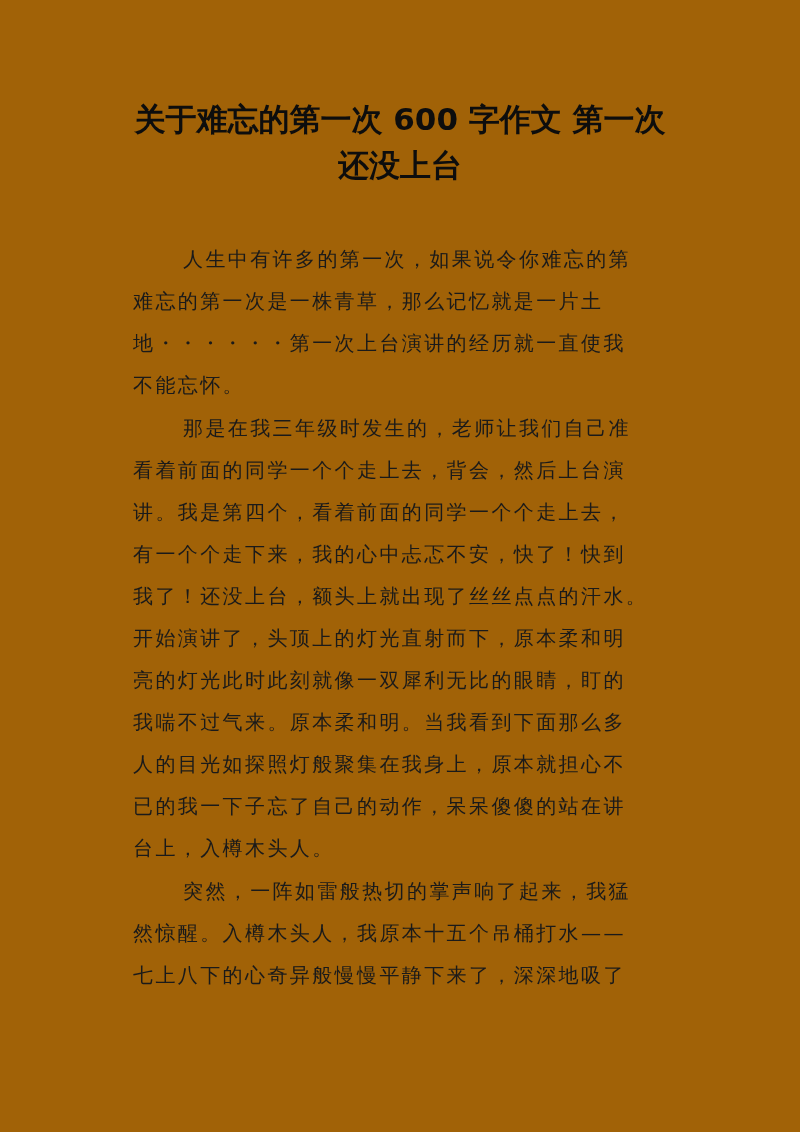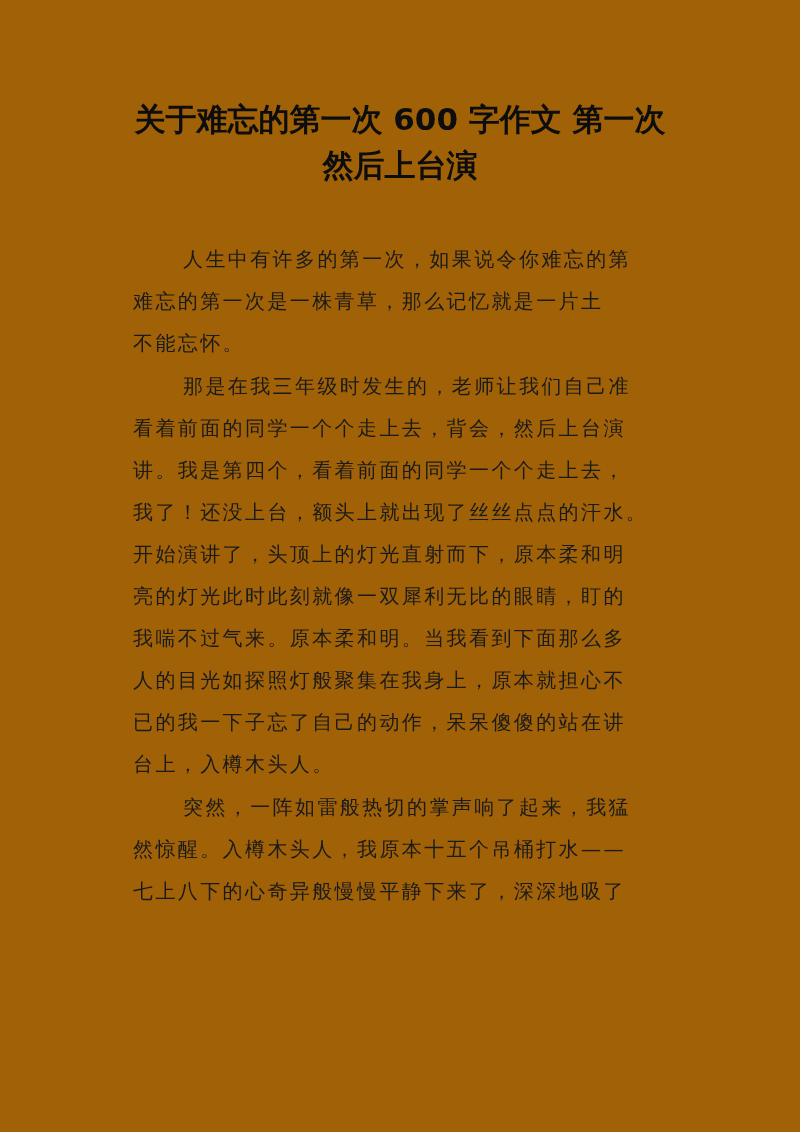--- a/index.html
+++ b/index.html
@@ -63,35 +63,37 @@
       padding-left: 50px;
     }
   </style>
 </head>
 <body>
 
 <div class="page">
 
   <div class="title">
     <span class="line">关于难忘的第一次 600 字作文  第一次</span>
-    <span class="line">然后上台演</span>
+    <span class="line">还没上台</span>
   </div>
 
   <div class="body">
 
     <div class="para">
       <span class="line first">人生中有许多的第一次，如果说令你难忘的第</span>
       <span class="line">难忘的第一次是一株青草，那么记忆就是一片土</span>
+      <span class="line">地・・・・・・第一次上台演讲的经历就一直使我</span>
       <span class="line">不能忘怀。</span>
     </div>
 
     <div class="para">
       <span class="line first">那是在我三年级时发生的，老师让我们自己准</span>
       <span class="line">看着前面的同学一个个走上去，背会，然后上台演</span>
       <span class="line">讲。我是第四个，看着前面的同学一个个走上去，</span>
+      <span class="line">有一个个走下来，我的心中忐忑不安，快了！快到</span>
       <span class="line">我了！还没上台，额头上就出现了丝丝点点的汗水。</span>
       <span class="line">开始演讲了，头顶上的灯光直射而下，原本柔和明</span>
       <span class="line">亮的灯光此时此刻就像一双犀利无比的眼睛，盯的</span>
       <span class="line">我喘不过气来。原本柔和明。当我看到下面那么多</span>
       <span class="line">人的目光如探照灯般聚集在我身上，原本就担心不</span>
       <span class="line">已的我一下子忘了自己的动作，呆呆傻傻的站在讲</span>
       <span class="line">台上，入樽木头人。</span>
     </div>
 
     <div class="para">

